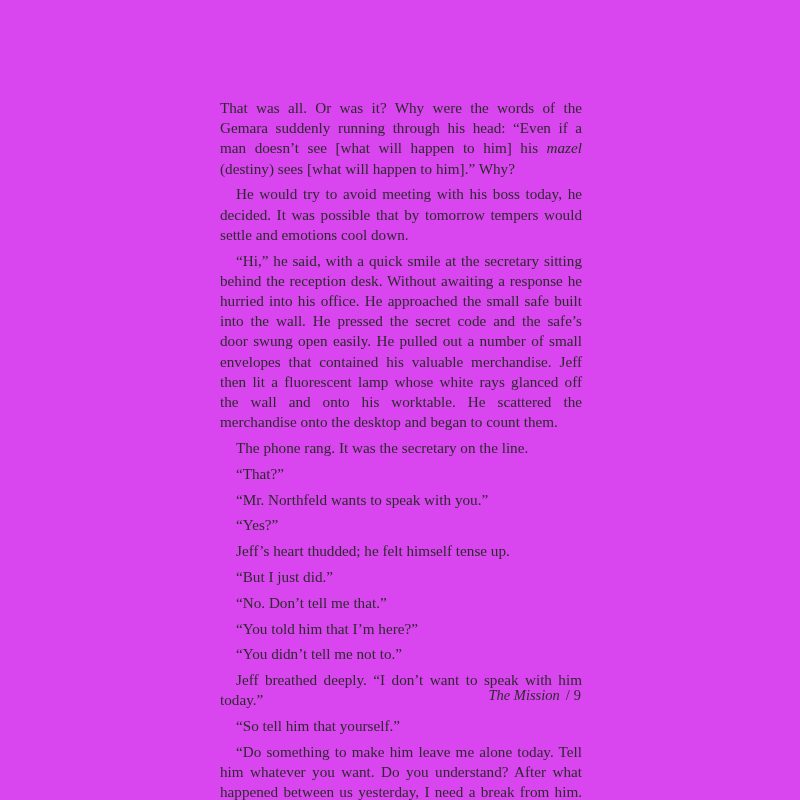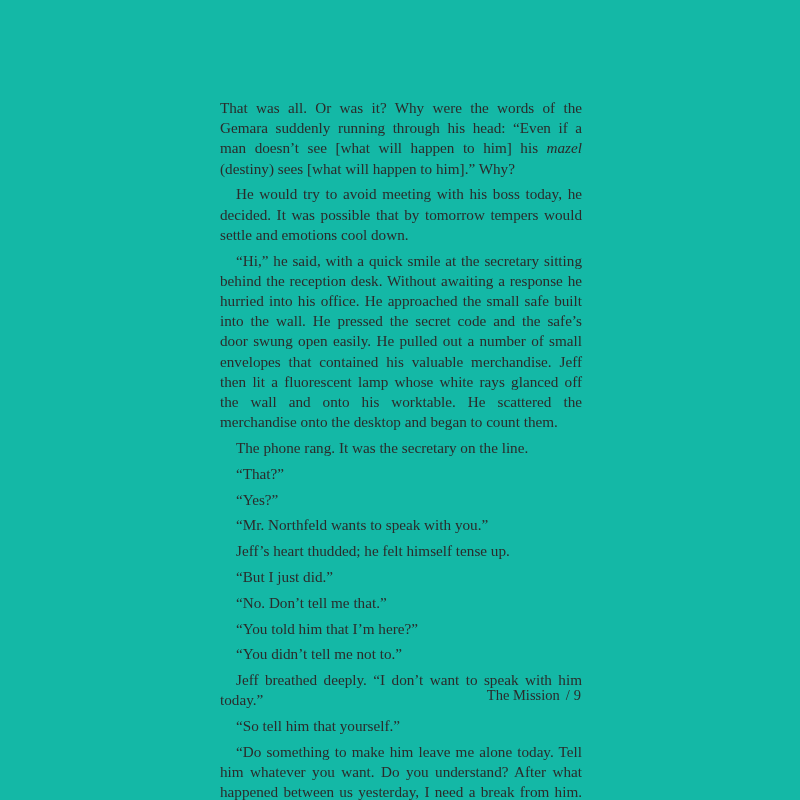--- a/index.html
+++ b/index.html
@@ -1,54 +1,54 @@
 <!DOCTYPE html>
 <html><head>
 <meta charset="utf-8">
 <style>
   html, body { margin: 0; padding: 0; background: #ffffff; }
   body { width: 800px; height: 800px; position: relative; overflow: hidden; }
   .page {
     position: absolute; left: 0; top: 0; width: 800px; height: 800px;
-    background: #14b8a6;
+    background: #d946ef;
   }
   .text-block {
     position: absolute;
     left: 220px; top: 98px; width: 362px;
     font-family: "Liberation Serif", "DejaVu Serif", serif;
     font-size: 15.2px;
     line-height: 20.2px;
     color: #2b2b2b;
     text-align: justify;
   }
   .text-block p { margin: 0 0 5.6px 0; text-indent: 16px; hyphens: manual; }
   .text-block p.first { text-indent: 0; }
   .text-block em { font-style: italic; }
   .footer {
     position: absolute;
     right: 219px; top: 687px;
     font-family: "Liberation Serif", "DejaVu Serif", serif;
     font-size: 14.5px;
     color: #2b2b2b;
   }
-  .footer .title { }
+  .footer .title { font-style: italic; }
   .footer .sep { margin: 0 4px 0 6px; }
 </style>
 </head>
 <body>
 
 <div class="page">
   <div class="text-block">
     <p class="first"><span>That was all. Or was it? Why were the words of the Gemara sud­denly running through his head: “Even if a man doesn’t see [what will happen to him] his </span><em>mazel</em><span> (destiny) sees [what will happen to him].” Why?</span></p>
     <p>He would try to avoid meeting with his boss today, he decided. It was possible that by tomorrow tempers would settle and emotions cool down.</p>
     <p>“Hi,” he said, with a quick smile at the secretary sitting behind the reception desk. Without awaiting a response he hurried into his office. He approached the small safe built into the wall. He pressed the secret code and the safe’s door swung open easily. He pulled out a number of small envelopes that contained his valuable merchandise. Jeff then lit a fluorescent lamp whose white rays glanced off the wall and onto his worktable. He scattered the merchandise onto the desktop and be­gan to count them.</p>
     <p>The phone rang. It was the secretary on the line.</p>
     <p>“That?”</p>
+    <p>“Mr. Northfeld wants to speak with you.”</p>
     <p>“Yes?”</p>
-    <p>“Mr. Northfeld wants to speak with you.”</p>
     <p>Jeff’s heart thudded; he felt himself tense up.</p>
     <p>“But I just did.”</p>
     <p>“No. Don’t tell me that.”</p>
     <p>“You told him that I’m here?”</p>
     <p>“You didn’t tell me not to.”</p>
     <p>Jeff breathed deeply. “I don’t want to speak with him today.”</p>
     <p>“So tell him that yourself.”</p>
     <p>“Do something to make him leave me alone today. Tell him what­ever you want. Do you understand? After what happened between us yesterday, I need a break from him. It’s the best thing for him, too.”</p>
 
   </div>

